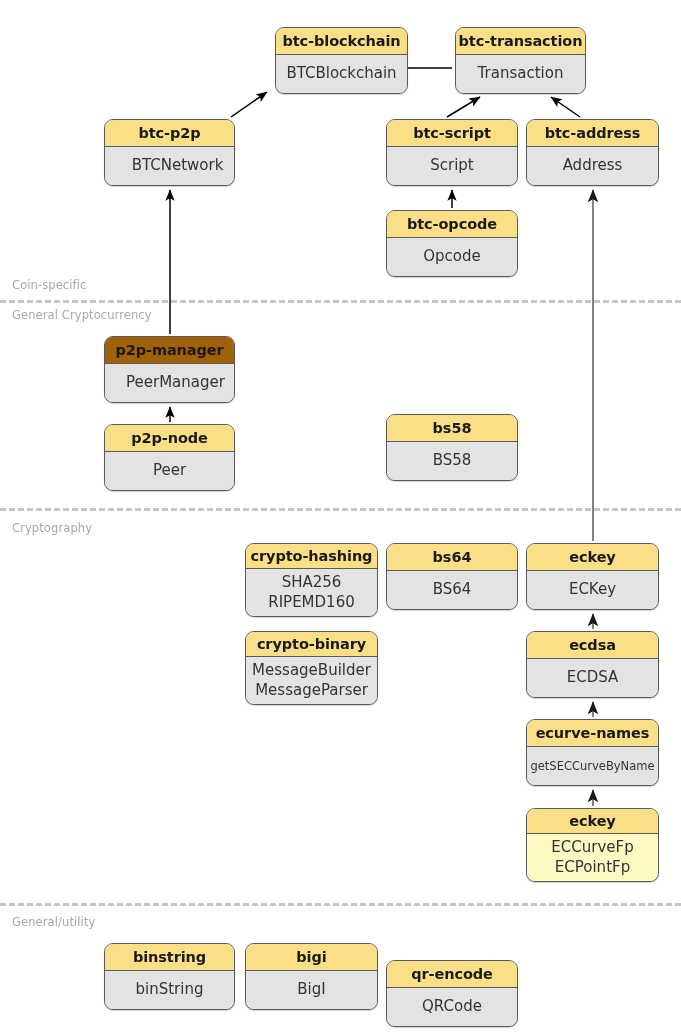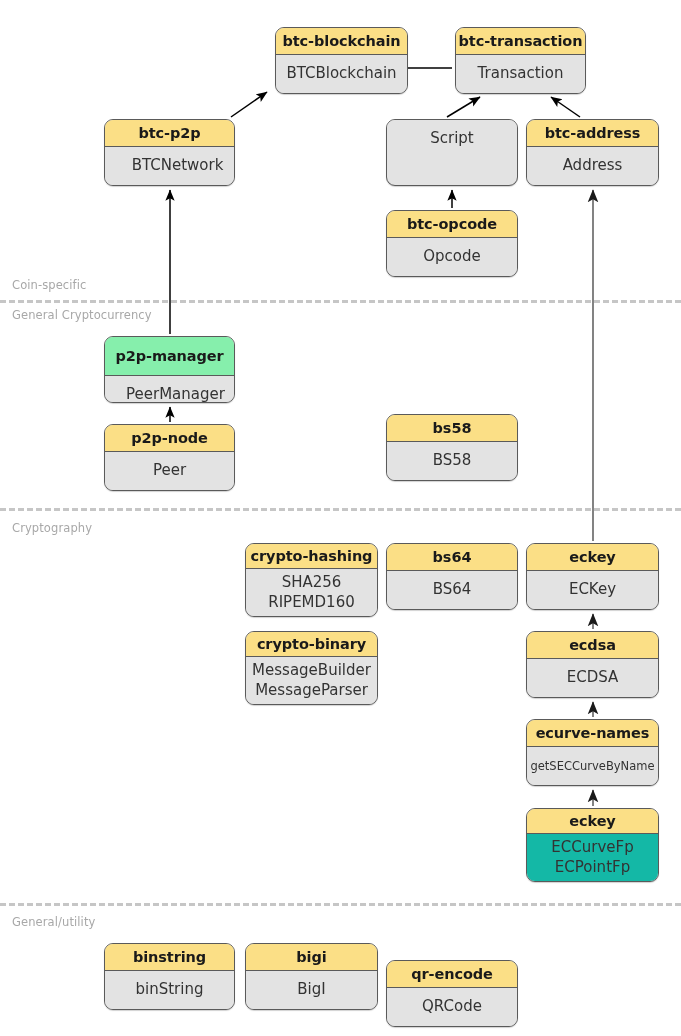--- a/index.html
+++ b/index.html
@@ -133,38 +133,39 @@
           <span>Transaction</span>
         </div>
       </div>
       <div class="node" style="left: 104px; top: 119px; width: 131px; height: 67px; border-color: rgb(90, 90, 90);">
         <div class="hdr" style="height: 27px; background: rgb(251, 223, 134); border-bottom-color: rgb(90, 90, 90);">btc-p2p</div>
         <div class="body" style="height: 38px; background: rgb(227, 227, 227); padding-left: 16px;">
           <span>BTCNetwork</span>
         </div>
       </div>
       <div class="node" style="left: 386px; top: 119px; width: 132px; height: 67px; border-color: rgb(90, 90, 90);">
+        <div class="hdr" style="height: 27px; background: rgb(251, 223, 134); border-bottom-color: rgb(90, 90, 90);">btc-script</div>
         <div class="body" style="height: 38px; background: rgb(227, 227, 227);">
           <span>Script</span>
         </div>
       </div>
       <div class="node" style="left: 526px; top: 119px; width: 133px; height: 67px; border-color: rgb(90, 90, 90);">
         <div class="hdr" style="height: 27px; background: rgb(251, 223, 134); border-bottom-color: rgb(90, 90, 90);">btc-address</div>
         <div class="body" style="height: 38px; background: rgb(227, 227, 227);">
           <span>Address</span>
         </div>
       </div>
       <div class="node" style="left: 386px; top: 210px; width: 132px; height: 67px; border-color: rgb(90, 90, 90);">
         <div class="hdr" style="height: 27px; background: rgb(251, 223, 134); border-bottom-color: rgb(90, 90, 90);">btc-opcode</div>
         <div class="body" style="height: 38px; background: rgb(227, 227, 227);">
           <span>Opcode</span>
         </div>
       </div>
       <div class="node" style="left: 104px; top: 336px; width: 131px; height: 67px; border-color: rgb(90, 90, 90);">
-        <div class="hdr" style="height: 39px; background: #86efac; border-bottom-color: rgb(90, 90, 90);">p2p-manager</div>
+        <div class="hdr" style="height: 27px; background: #a16207; border-bottom-color: rgb(90, 90, 90);">p2p-manager</div>
         <div class="body" style="height: 38px; background: rgb(227, 227, 227); padding-left: 12px;">
           <span>PeerManager</span>
         </div>
       </div>
       <div class="node" style="left: 104px; top: 424px; width: 131px; height: 67px; border-color: rgb(90, 90, 90);">
         <div class="hdr" style="height: 27px; background: rgb(251, 223, 134); border-bottom-color: rgb(90, 90, 90);">p2p-node</div>
         <div class="body" style="height: 38px; background: rgb(227, 227, 227);">
           <span>Peer</span>
         </div>
       </div>
@@ -207,21 +208,21 @@
         </div>
       </div>
       <div class="node small-body" style="left: 526px; top: 719px; width: 133px; height: 67px; border-color: rgb(90, 90, 90);">
         <div class="hdr" style="height: 27px; background: rgb(251, 223, 134); border-bottom-color: rgb(90, 90, 90);">ecurve-names</div>
         <div class="body" style="height: 38px; background: rgb(227, 227, 227);">
           <span>getSECCurveByName</span>
         </div>
       </div>
       <div class="node" style="left: 526px; top: 808px; width: 133px; height: 74px; border-color: rgb(90, 90, 90);">
         <div class="hdr" style="height: 25px; background: rgb(251, 223, 134); border-bottom-color: rgb(90, 90, 90);">eckey</div>
-        <div class="body" style="height: 47px; background: #14b8a6;">
+        <div class="body" style="height: 47px; background: #fef9c3;">
           <span>ECCurveFp</span>
           <span>ECPointFp</span>
         </div>
       </div>
       <div class="node" style="left: 104px; top: 943px; width: 131px; height: 67px; border-color: rgb(90, 90, 90);">
         <div class="hdr" style="height: 27px; background: rgb(251, 223, 134); border-bottom-color: rgb(90, 90, 90);">binstring</div>
         <div class="body" style="height: 38px; background: rgb(227, 227, 227);">
           <span>binString</span>
         </div>
       </div>

